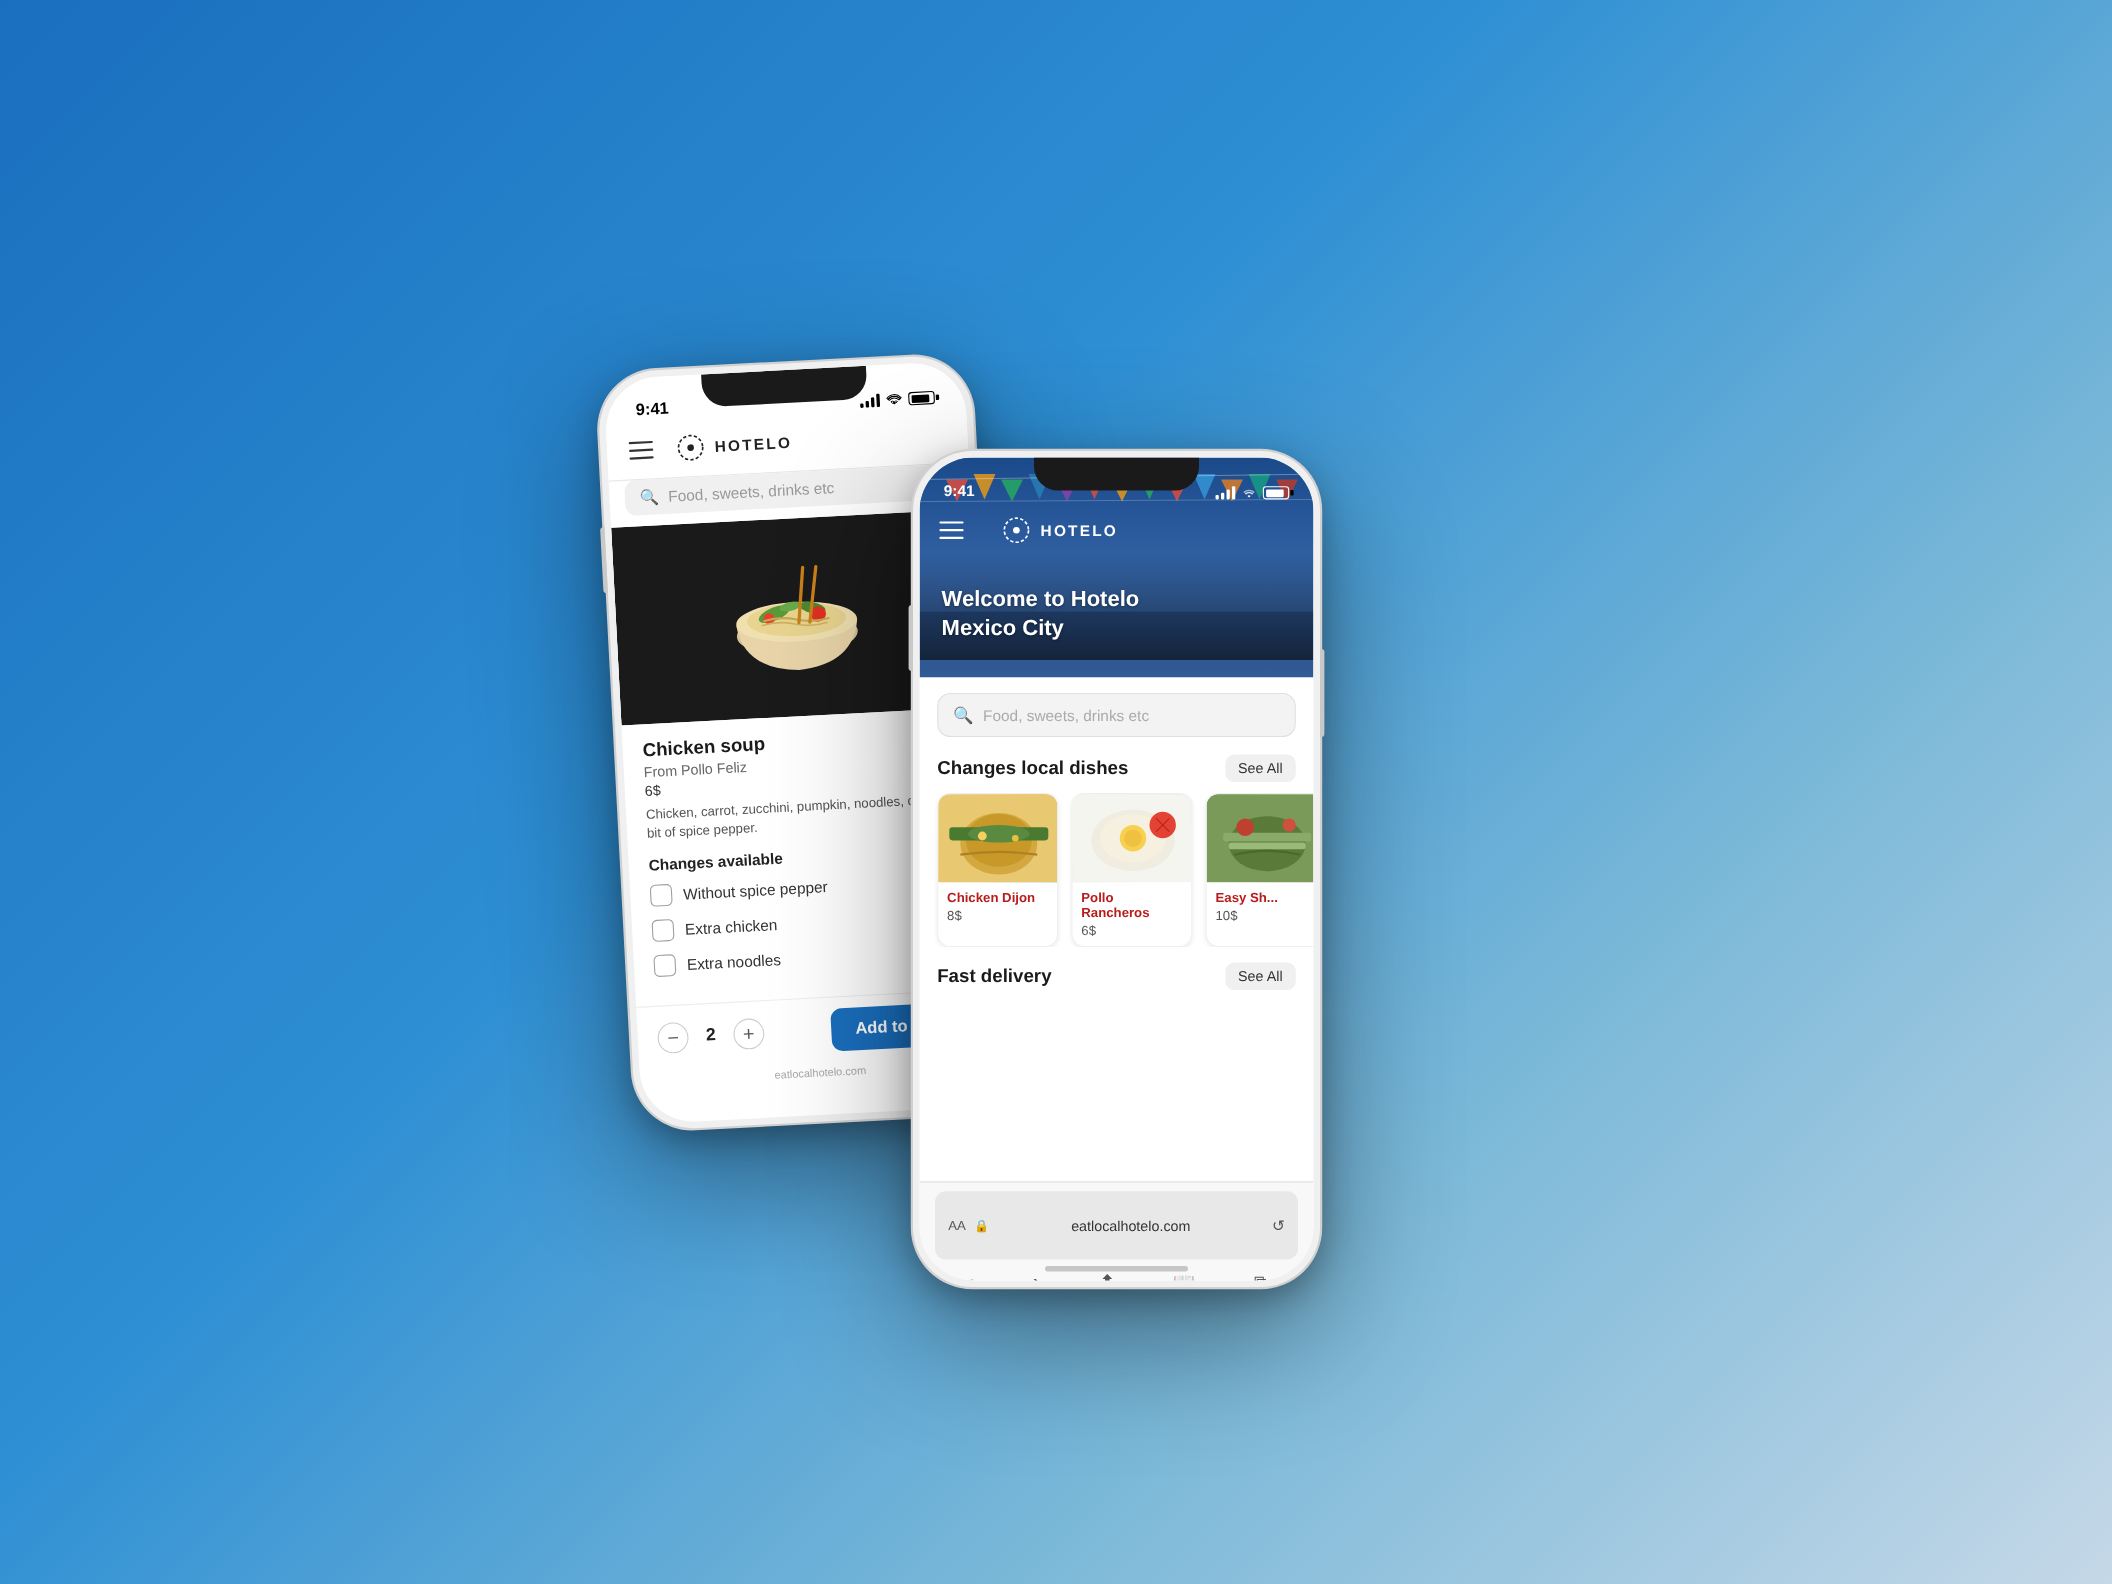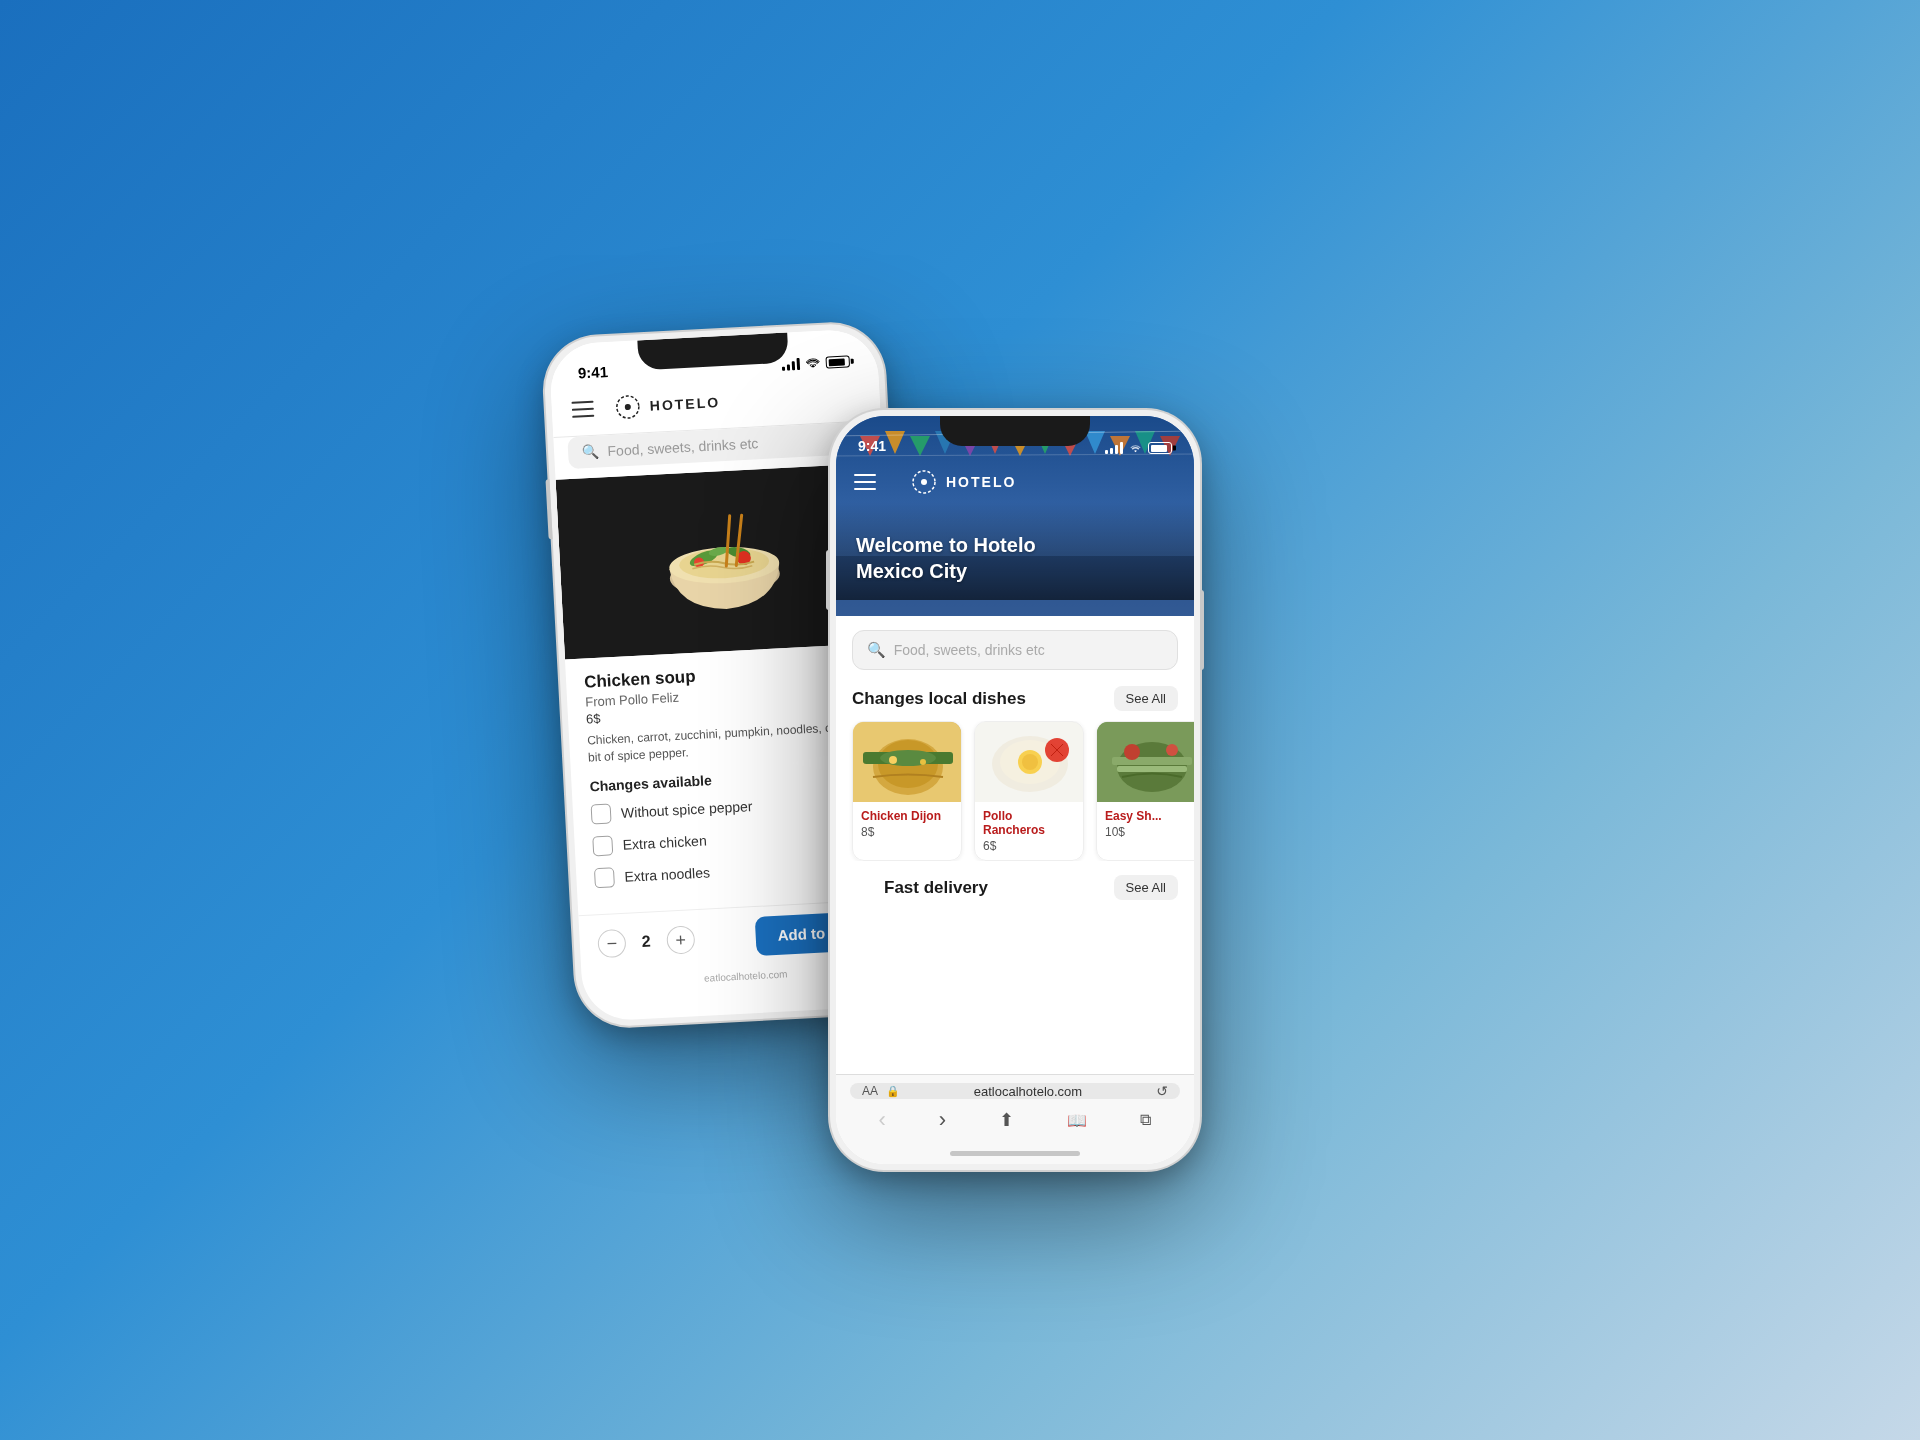--- a/index.html
+++ b/index.html
@@ -472,21 +472,20 @@
     }
 
     .dish-card-price {
       font-size: 12px;
       color: #555;
     }
 
     
     .fast-delivery-section {
       padding: 14px 16px 0;
-      margin-left: 32px;
     }
 
     .fast-delivery-header {
       display: flex;
       align-items: center;
       justify-content: space-between;
     }
 
     
     .browser-bar {
@@ -497,21 +496,21 @@
       background: #f8f8f8;
       border-top: 1px solid #ddd;
     }
 
     .url-bar {
       display: flex;
       align-items: center;
       margin: 8px 14px 0;
       background: #e8e8e8;
       border-radius: 10px;
-      padding: 0 12px;
+      padding: 23px 12px;
       gap: 8px;
     }
 
     .url-text {
       font-size: 13px;
       color: #333;
       flex: 1;
       text-align: center;
     }
 

